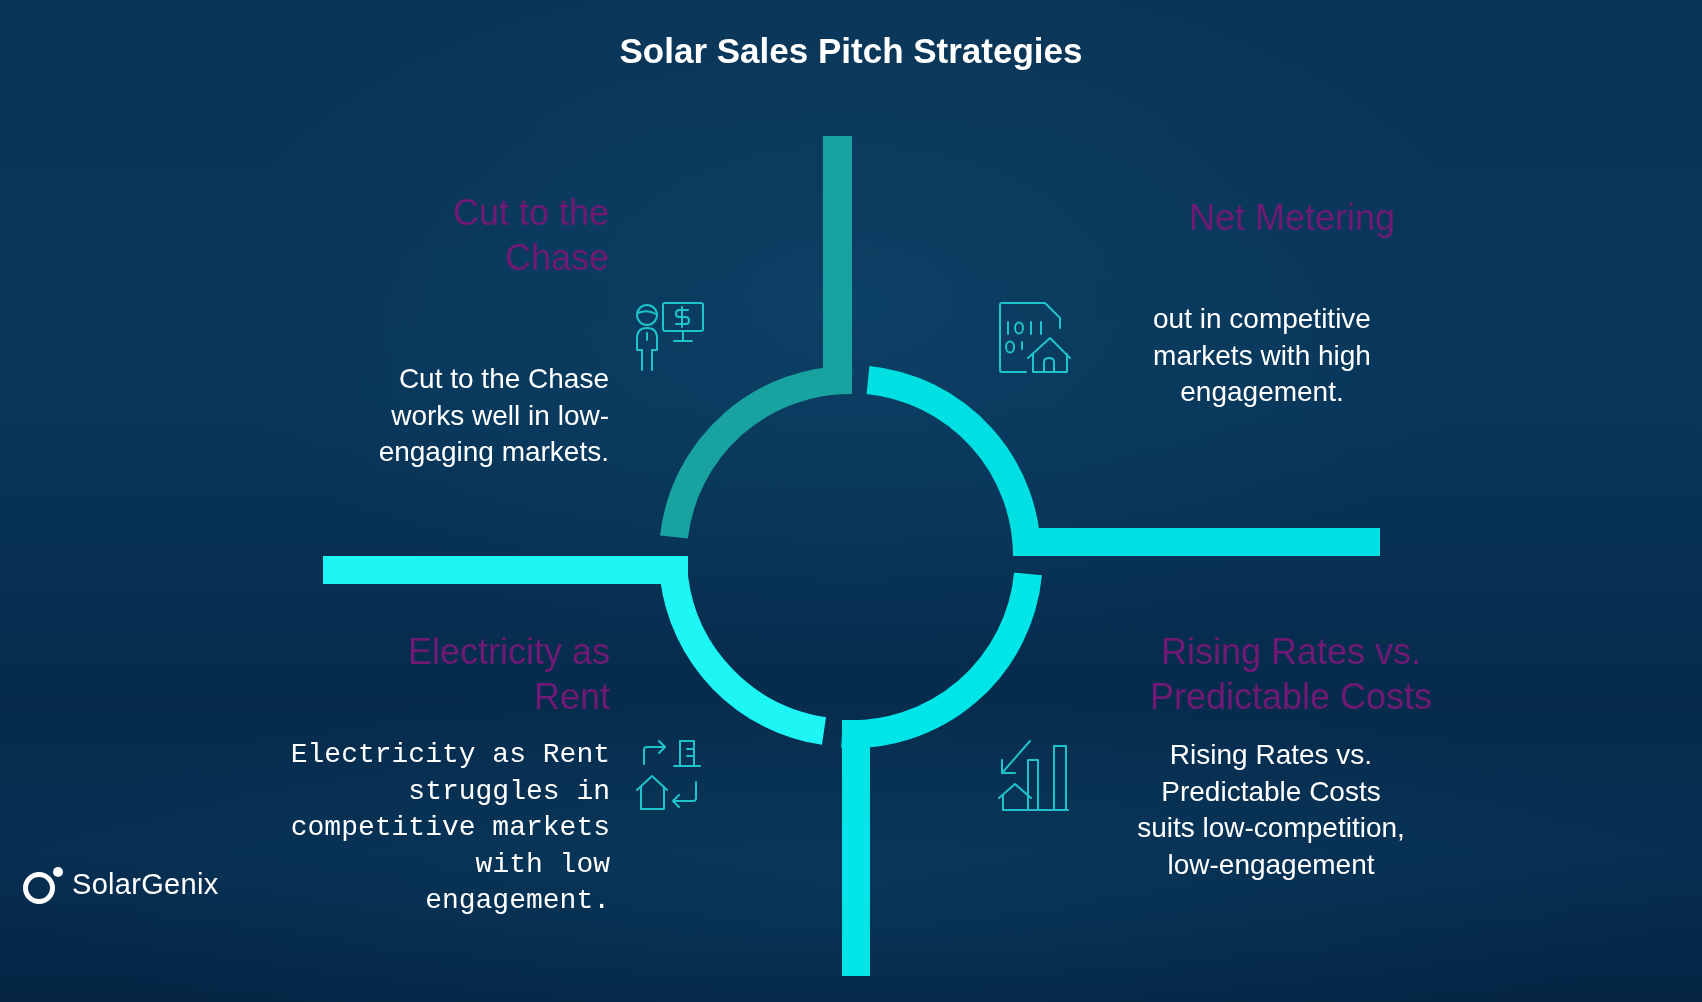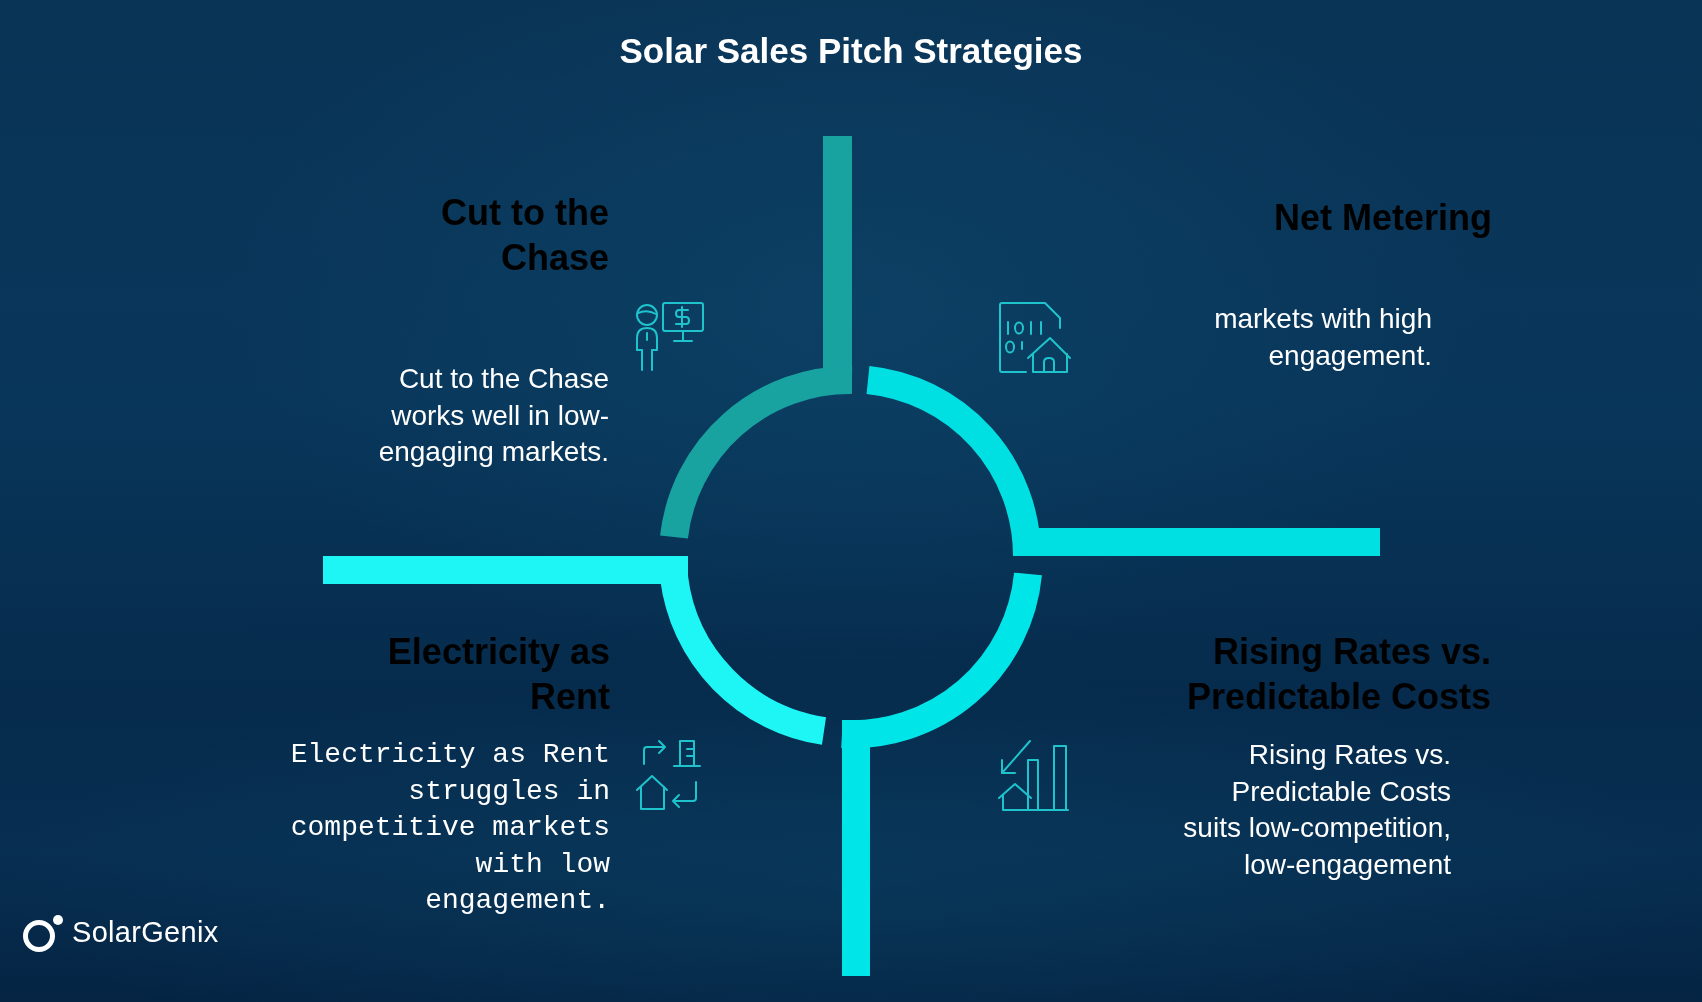--- a/index.html
+++ b/index.html
@@ -12,30 +12,30 @@
       radial-gradient(ellipse 1200px 300px at 50% 88%, rgba(10,64,98,0.5) 0%, rgba(10,64,98,0) 70%),
       linear-gradient(180deg, #0a3456 0%, #08365a 40%, #062b4c 70%, #072f52 85%, #052443 100%);
   }
   .title {
     position: absolute; left: 0; width: 1702px; top: 31px;
     text-align: center; font-weight: bold; font-size: 35px; letter-spacing: 0px;
     color: #ffffff;
   }
   svg.graphic { position: absolute; left: 0; top: 0; }
   .heading {
-    position: absolute; font-weight: bold; font-size: 36px; line-height: 45px; color: #000000;
+    position: absolute; font-weight: normal; font-size: 36px; line-height: 45px; color: #701a75;
   }
   .body-text {
     position: absolute; font-size: 28px; line-height: 36.5px; color: #ffffff;
   }
   .right { text-align: right; }
-  .left { text-align: right; }
+  .left { text-align: center; }
   .icon { position: absolute; }
   .icon svg { display: block; }
-  .logo { position: absolute; left: 22px; top: 912px; display: flex; align-items: center; }
+  .logo { position: absolute; left: 22px; top: 864px; display: flex; align-items: center; }
   .logo-mark { position: relative; width: 46px; height: 40px; }
   .logo-ring {
     position: absolute; left: 1px; top: 8px; width: 22px; height: 22px;
     border: 5px solid #ffffff; border-radius: 50%;
   }
   .logo-dot {
     position: absolute; left: 31px; top: 3px; width: 10px; height: 10px;
     background: #ffffff; border-radius: 50%;
   }
   .logo-text { font-size: 29px; color: #ffffff; margin-left: 4px; letter-spacing: 0.3px; }
@@ -88,20 +88,21 @@
     <path d="M48 7 V27"></path>
     <path d="M49 31 V41"></path>
     <path d="M40 41 H58"></path>
   </svg>
 </div>
 
 <div class="heading left" style="left:1092px; top:195px; width:400px;">
   <div>Net Metering</div>
 </div>
 <div class="body-text left" style="left:1092px; top:301px; width:340px;">
+  <div>out in competitive</div>
   <div>markets with high</div>
   <div>engagement.</div>
 </div>
 <div class="icon" style="left:998px; top:300px;">
   <svg width="74" height="74" viewBox="0 0 74 74" fill="none" stroke="#1fc3cc" stroke-width="2" stroke-linecap="round" stroke-linejoin="round">
     <path d="M28 72 H4 Q2 72 2 70 V5 Q2 3 4 3 H47 L62 18 V28"></path>
     <path d="M10 22 V34"></path>
     <ellipse cx="21" cy="28" rx="4" ry="5.5"></ellipse>
     <path d="M33 22 V34"></path>
     <path d="M43 22 V34"></path>

